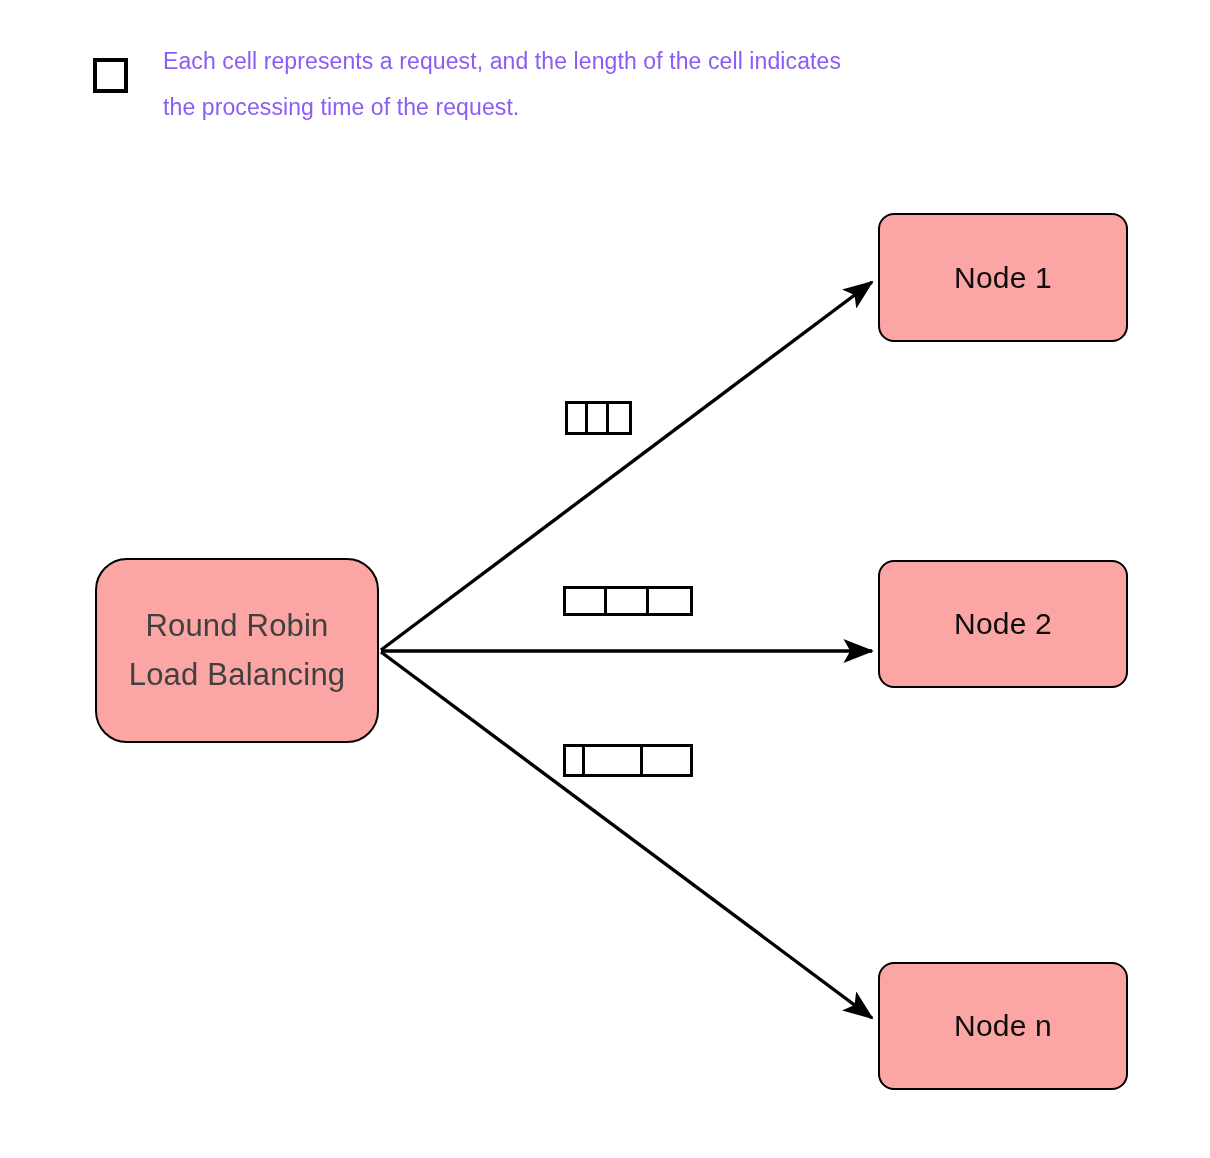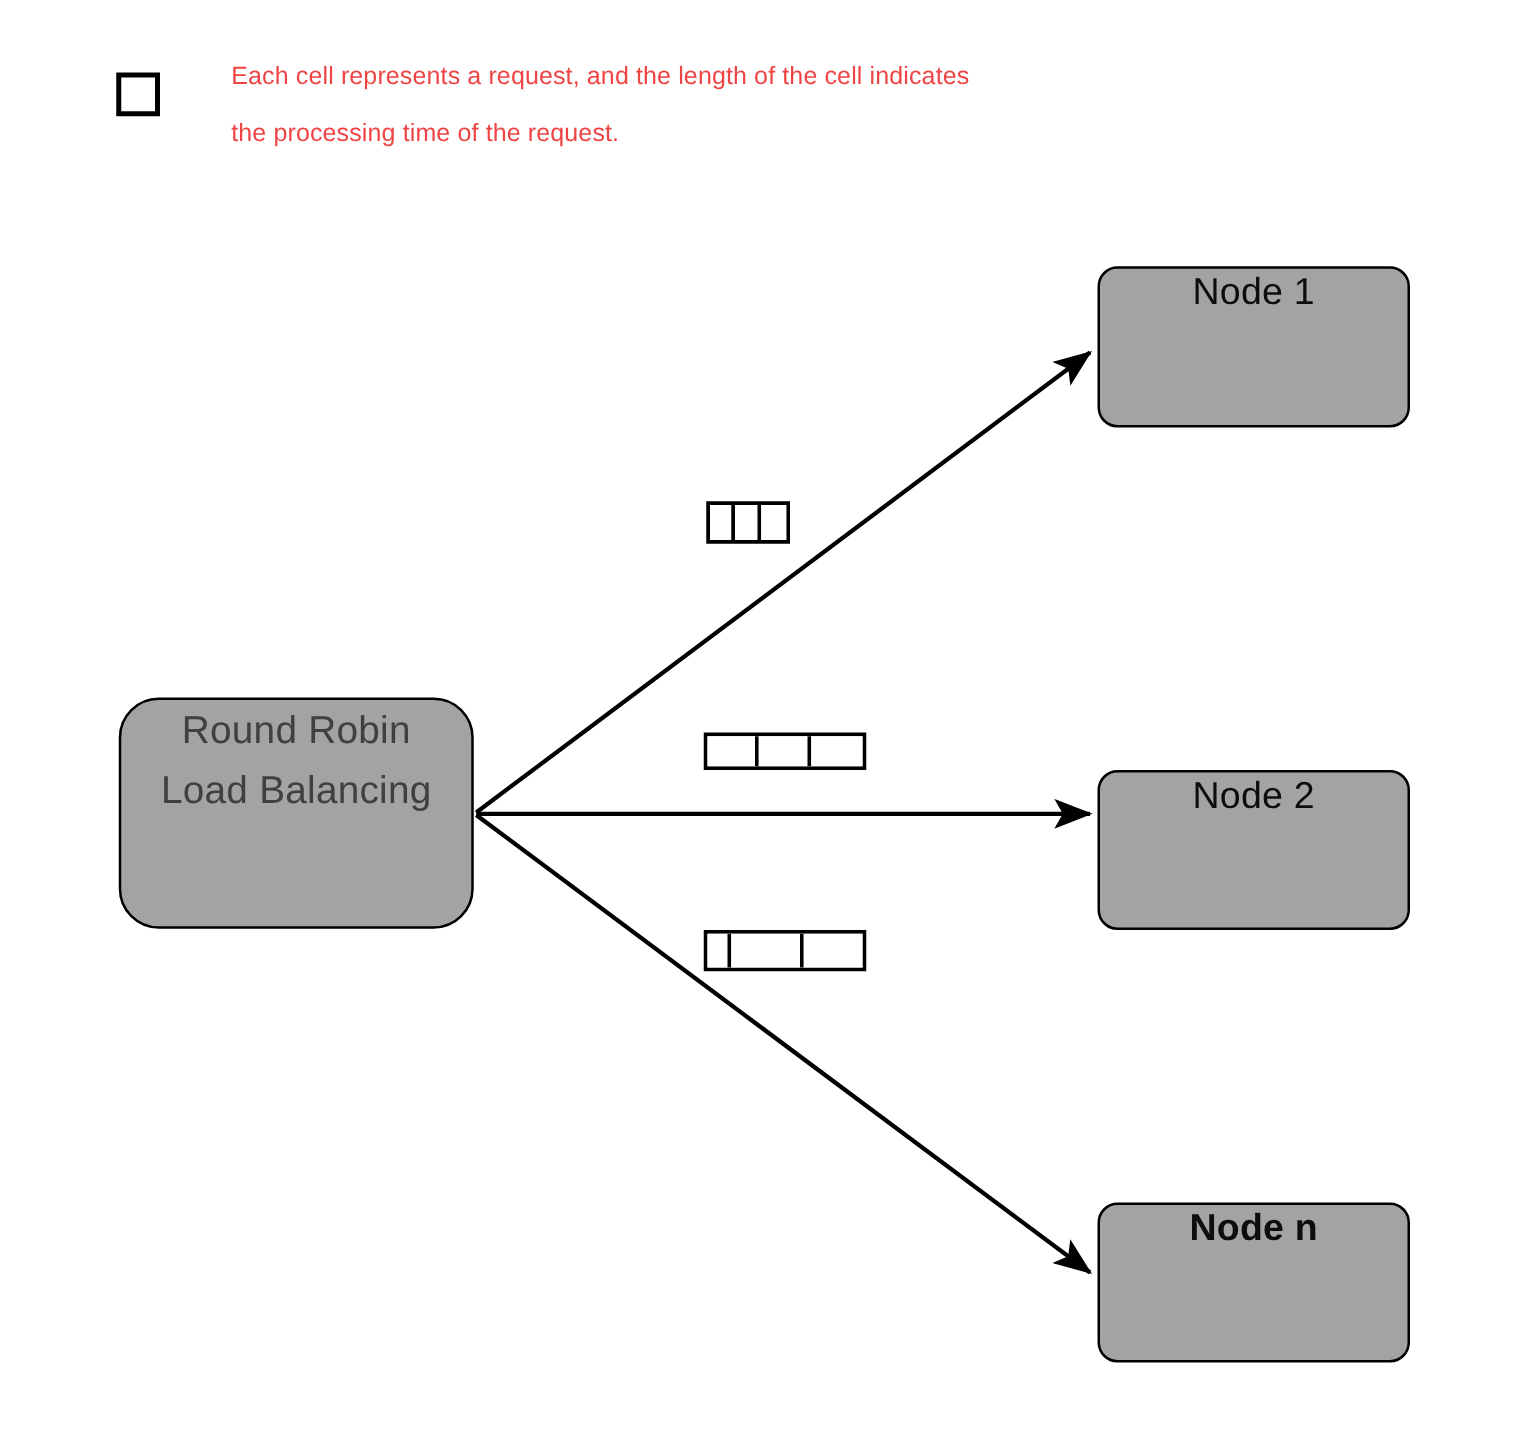--- a/index.html
+++ b/index.html
@@ -29,46 +29,45 @@
     height: 35px;
     box-sizing: border-box;
     border: 4px solid #000000;
     background: #ffffff;
   }
   #legend-text {
     position: absolute;
     left: 163px;
     top: 38px;
     width: 800px;
-    font-size: 20px;
+    font-size: 23px;
     line-height: 46px;
-    color: #ef4444;
+    color: #8b5cf6;
     white-space: pre-line;
     letter-spacing: 0.1px;
-    margin-left: 22px;
   }
 
   
   #edges {
     position: absolute;
     left: 0;
     top: 0;
     width: 1210px;
     height: 1158px;
   }
 
   
   .node-box {
     position: absolute;
     box-sizing: border-box;
-    background: #a3a3a3;
+    background: #fca5a5;
     border: 2.6px solid #000000;
     border-radius: 16px;
     display: flex;
-    align-items: flex-start;
+    align-items: center;
     justify-content: center;
     text-align: center;
   }
   .node-label {
     font-size: 30px;
     color: #0d0d0d;
     line-height: 1.25;
     letter-spacing: 0.2px;
   }
   #box-source {
@@ -78,22 +77,22 @@
     height: 185px;
     border-radius: 32px;
   }
   #box-source .node-label {
     color: #404040;
     font-size: 31px;
     white-space: pre-line;
     line-height: 1.55;
   }
   #box-node1 { left: 878px; top: 213px;  width: 250px; height: 129px; }
-  #box-node2 { left: 878px; top: 616px;  width: 250px; height: 128px; }
-  #box-noden { left: 878px; top: 962px;  width: 250px; height: 128px; font-weight: bold; }
+  #box-node2 { left: 878px; top: 560px;  width: 250px; height: 128px; }
+  #box-noden { left: 878px; top: 962px;  width: 250px; height: 128px; }
 
   
   .cell-group {
     position: absolute;
     display: flex;
     box-sizing: border-box;
     border: 3.5px solid #000000;
     background: #ffffff;
   }
   .cell {

